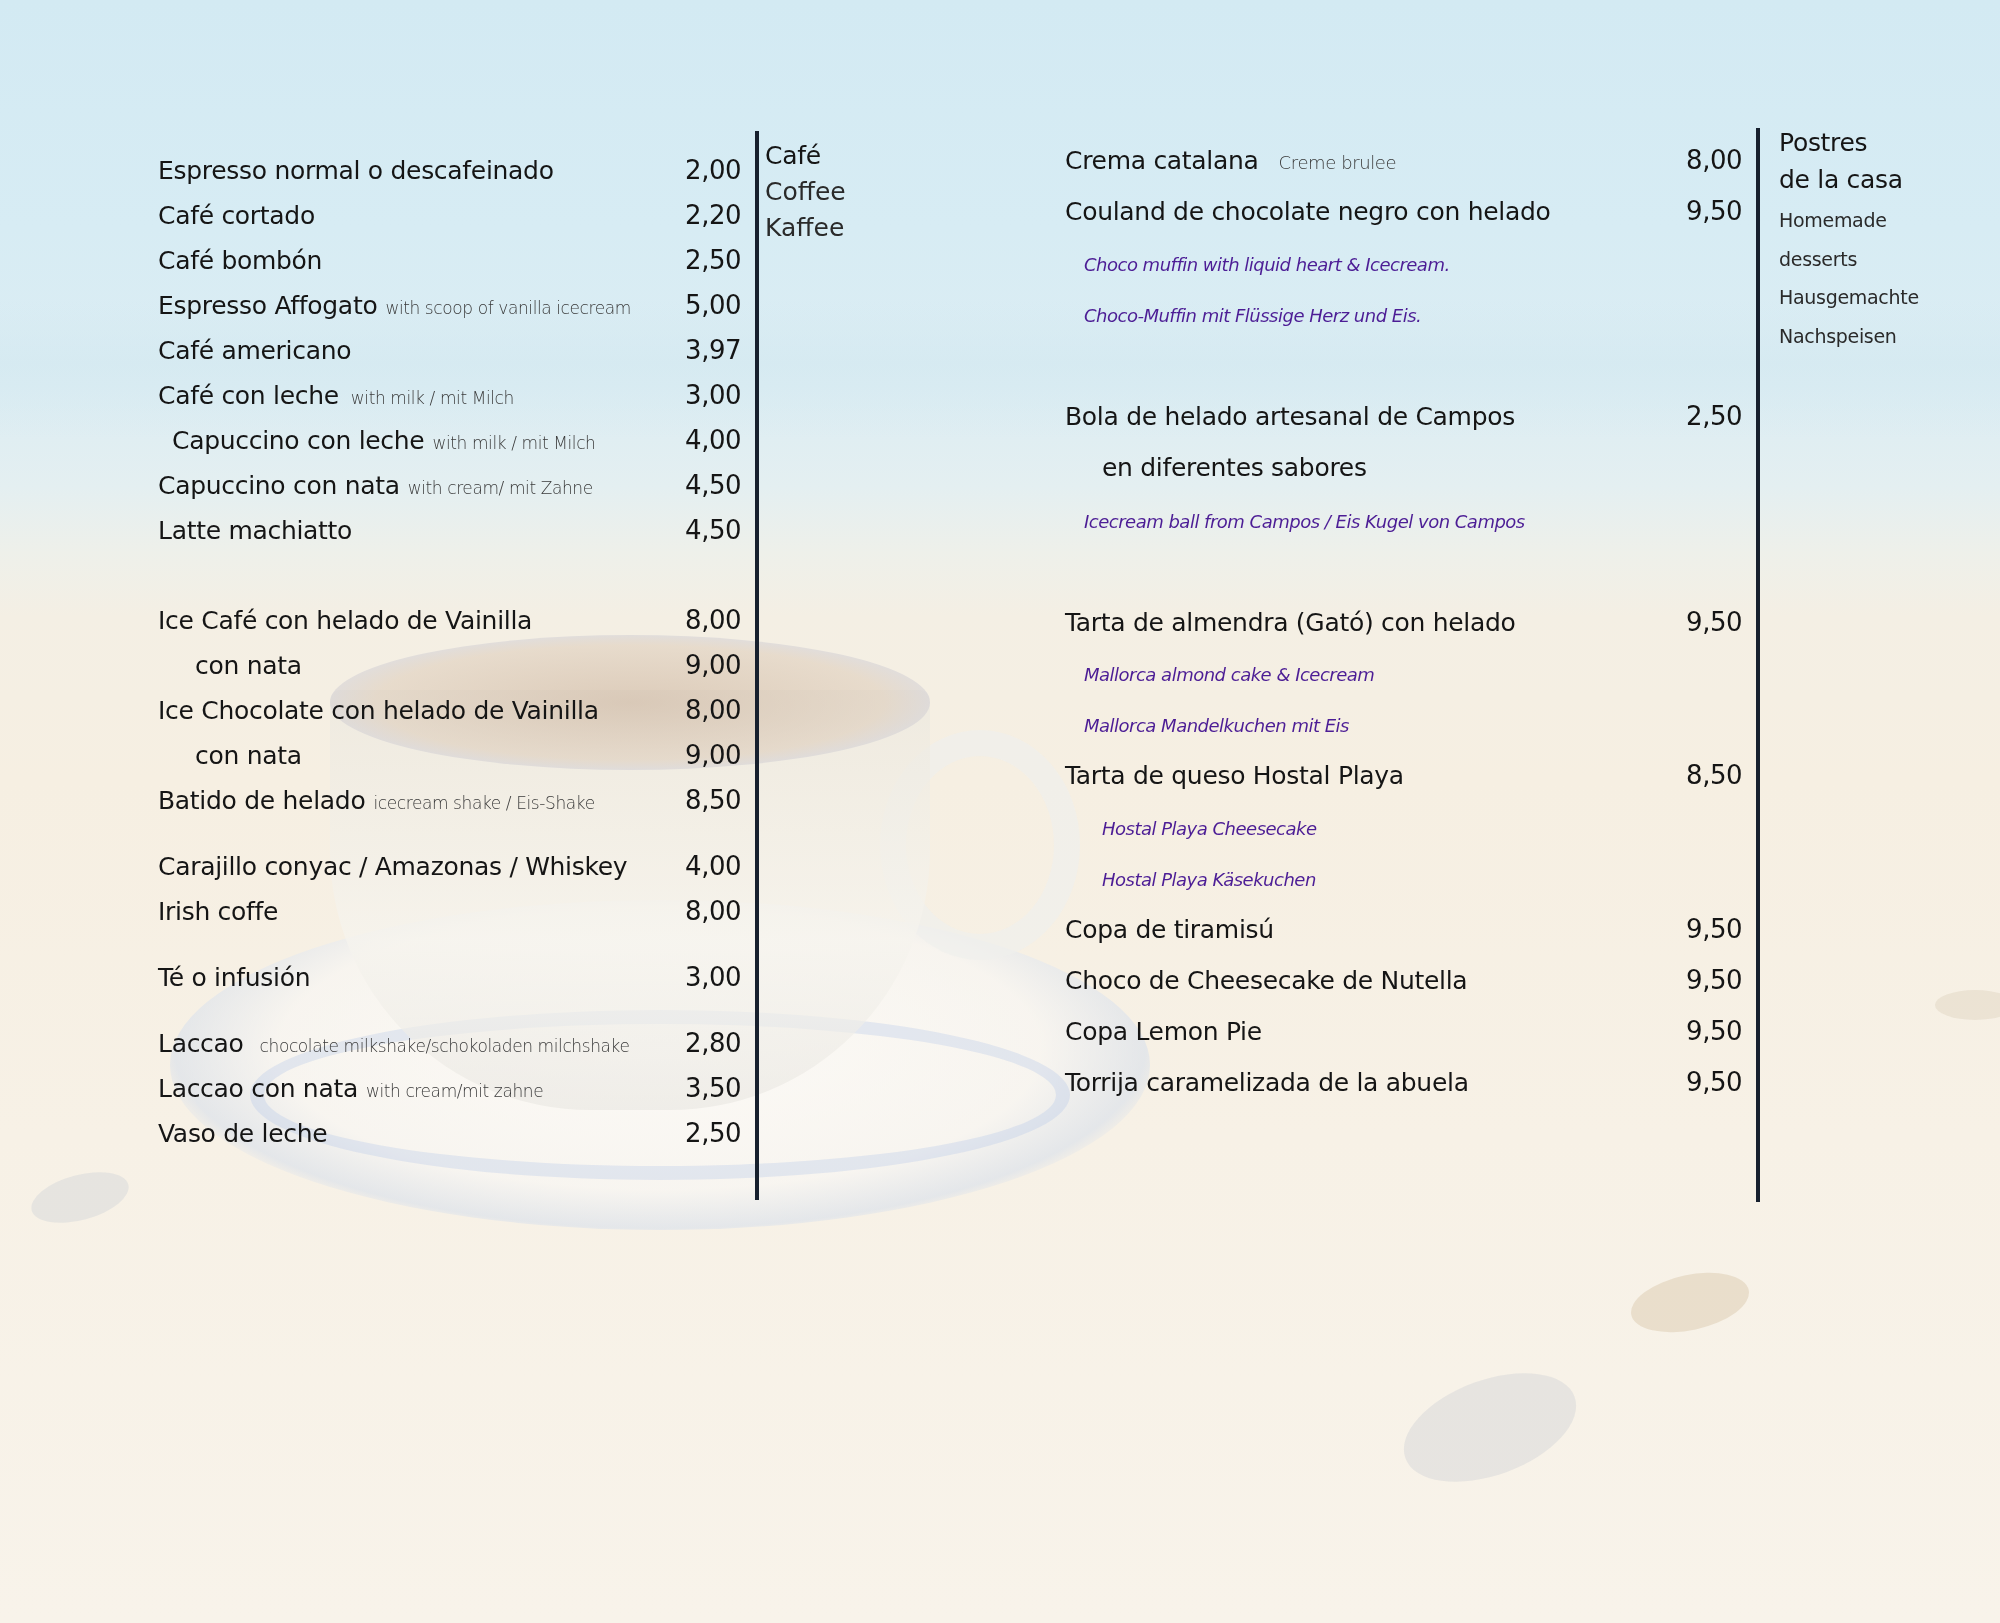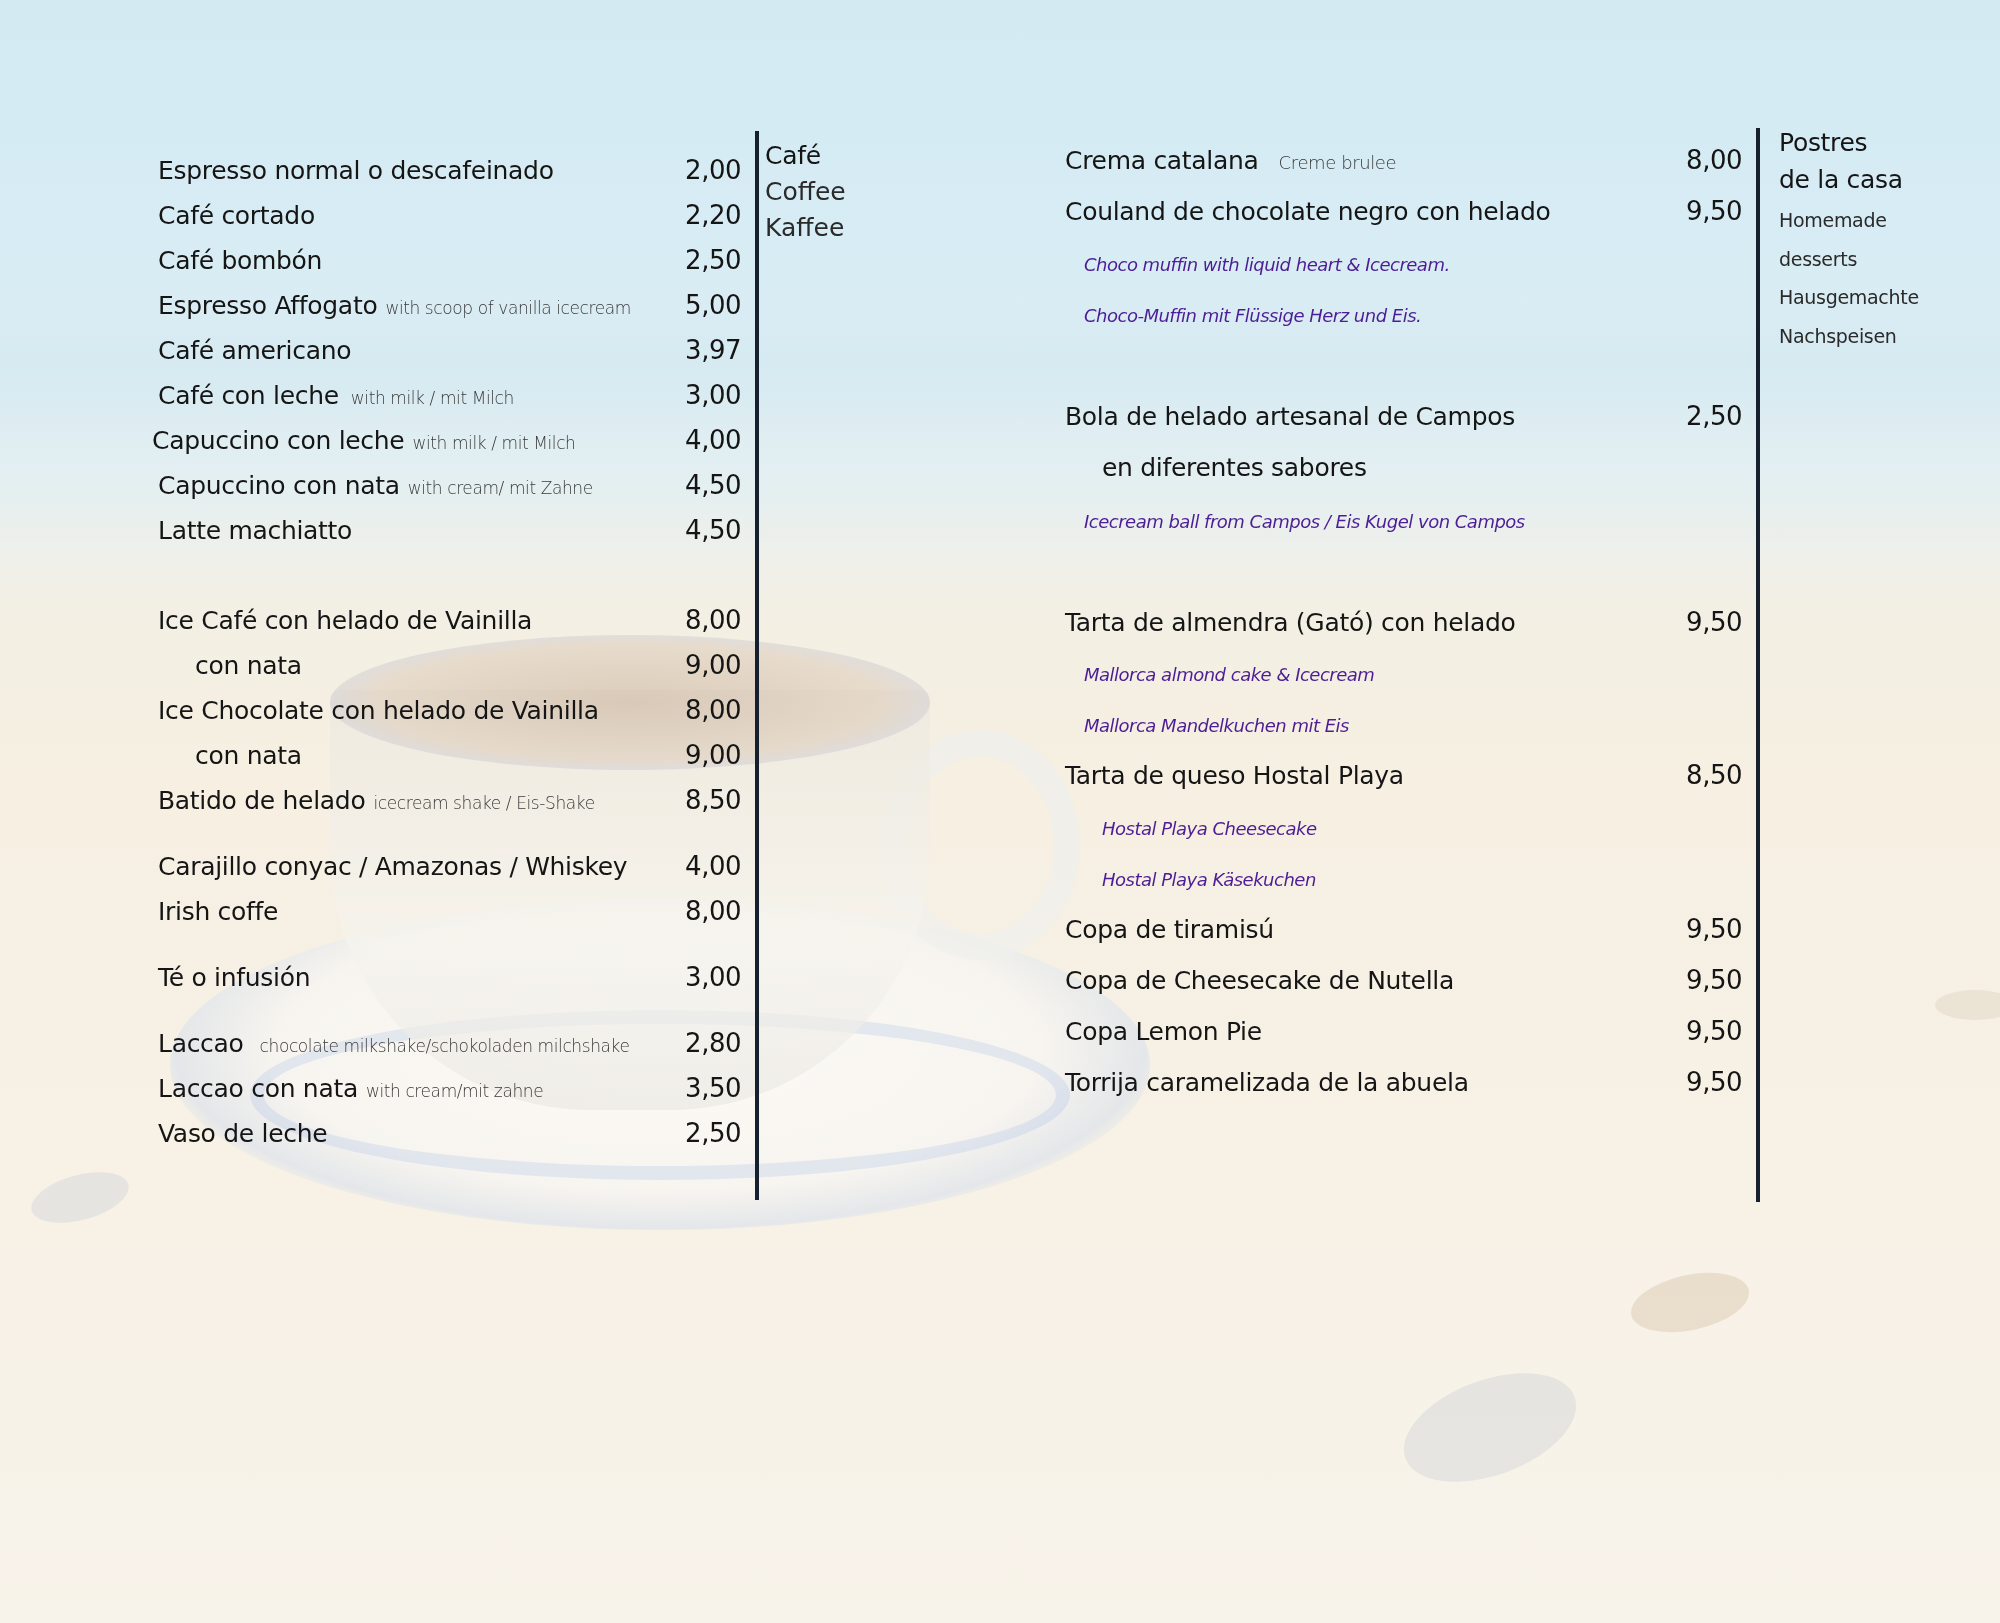--- a/index.html
+++ b/index.html
@@ -125,21 +125,21 @@
 
   <div class="item" style="left:158px;top:291px"><span>Espresso Affogato</span><span class="note">with scoop of vanilla icecream</span></div>
   <div class="price" style="left:641px;top:290px">5,00</div>
 
   <div class="item" style="left:158px;top:336px"><span>Café americano</span></div>
   <div class="price" style="left:641px;top:335px">3,97</div>
 
   <div class="item" style="left:158px;top:381px"><span>Café con leche</span><span class="note" style="margin-left:12px">with milk / mit Milch</span></div>
   <div class="price" style="left:641px;top:380px">3,00</div>
 
-  <div class="item" style="left:152px;top:426px"><span>Capuccino con leche</span><span class="note">with milk / mit Milch</span></div>
+  <div class="item" style="left:172px;top:426px"><span>Capuccino con leche</span><span class="note">with milk / mit Milch</span></div>
   <div class="price" style="left:641px;top:425px">4,00</div>
 
   <div class="item" style="left:158px;top:471px"><span>Capuccino con nata</span><span class="note">with cream/ mit Zahne</span></div>
   <div class="price" style="left:641px;top:470px">4,50</div>
 
   <div class="item" style="left:158px;top:516px"><span>Latte machiatto</span></div>
   <div class="price" style="left:641px;top:515px">4,50</div>
 
   <div class="item" style="left:158px;top:606px"><span>Ice Café con helado de Vainilla</span></div>
   <div class="price" style="left:641px;top:605px">8,00</div>
@@ -203,21 +203,21 @@
   <div class="desc" style="left:1084px;top:714px">Mallorca Mandelkuchen mit Eis</div>
 
   <div class="item" style="left:1065px;top:761px"><span>Tarta de queso Hostal Playa</span></div>
   <div class="price" style="left:1642px;top:760px">8,50</div>
   <div class="desc" style="left:1102px;top:817px">Hostal Playa Cheesecake</div>
   <div class="desc" style="left:1102px;top:868px">Hostal Playa Käsekuchen</div>
 
   <div class="item" style="left:1065px;top:915px"><span>Copa de tiramisú</span></div>
   <div class="price" style="left:1642px;top:914px">9,50</div>
 
-  <div class="item" style="left:1065px;top:966px"><span>Copa de Cheesecake de Nutella</span></div>
+  <div class="item" style="left:1065px;top:966px"><span>Choco de Cheesecake de Nutella</span></div>
   <div class="price" style="left:1642px;top:965px">9,50</div>
 
   <div class="item" style="left:1065px;top:1017px"><span>Copa Lemon Pie</span></div>
   <div class="price" style="left:1642px;top:1016px">9,50</div>
 
   <div class="item" style="left:1065px;top:1068px"><span>Torrija caramelizada de la abuela</span></div>
   <div class="price" style="left:1642px;top:1067px">9,50</div>
 </div>
 
 <div class="divider" style="left:1756px;top:128px;height:1074px"></div>

